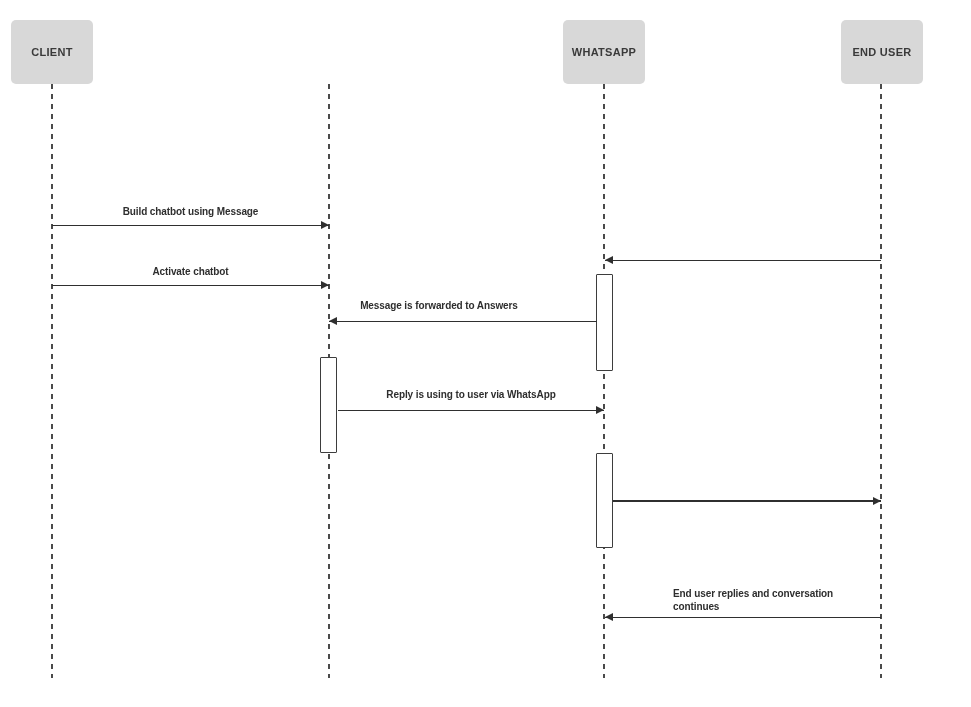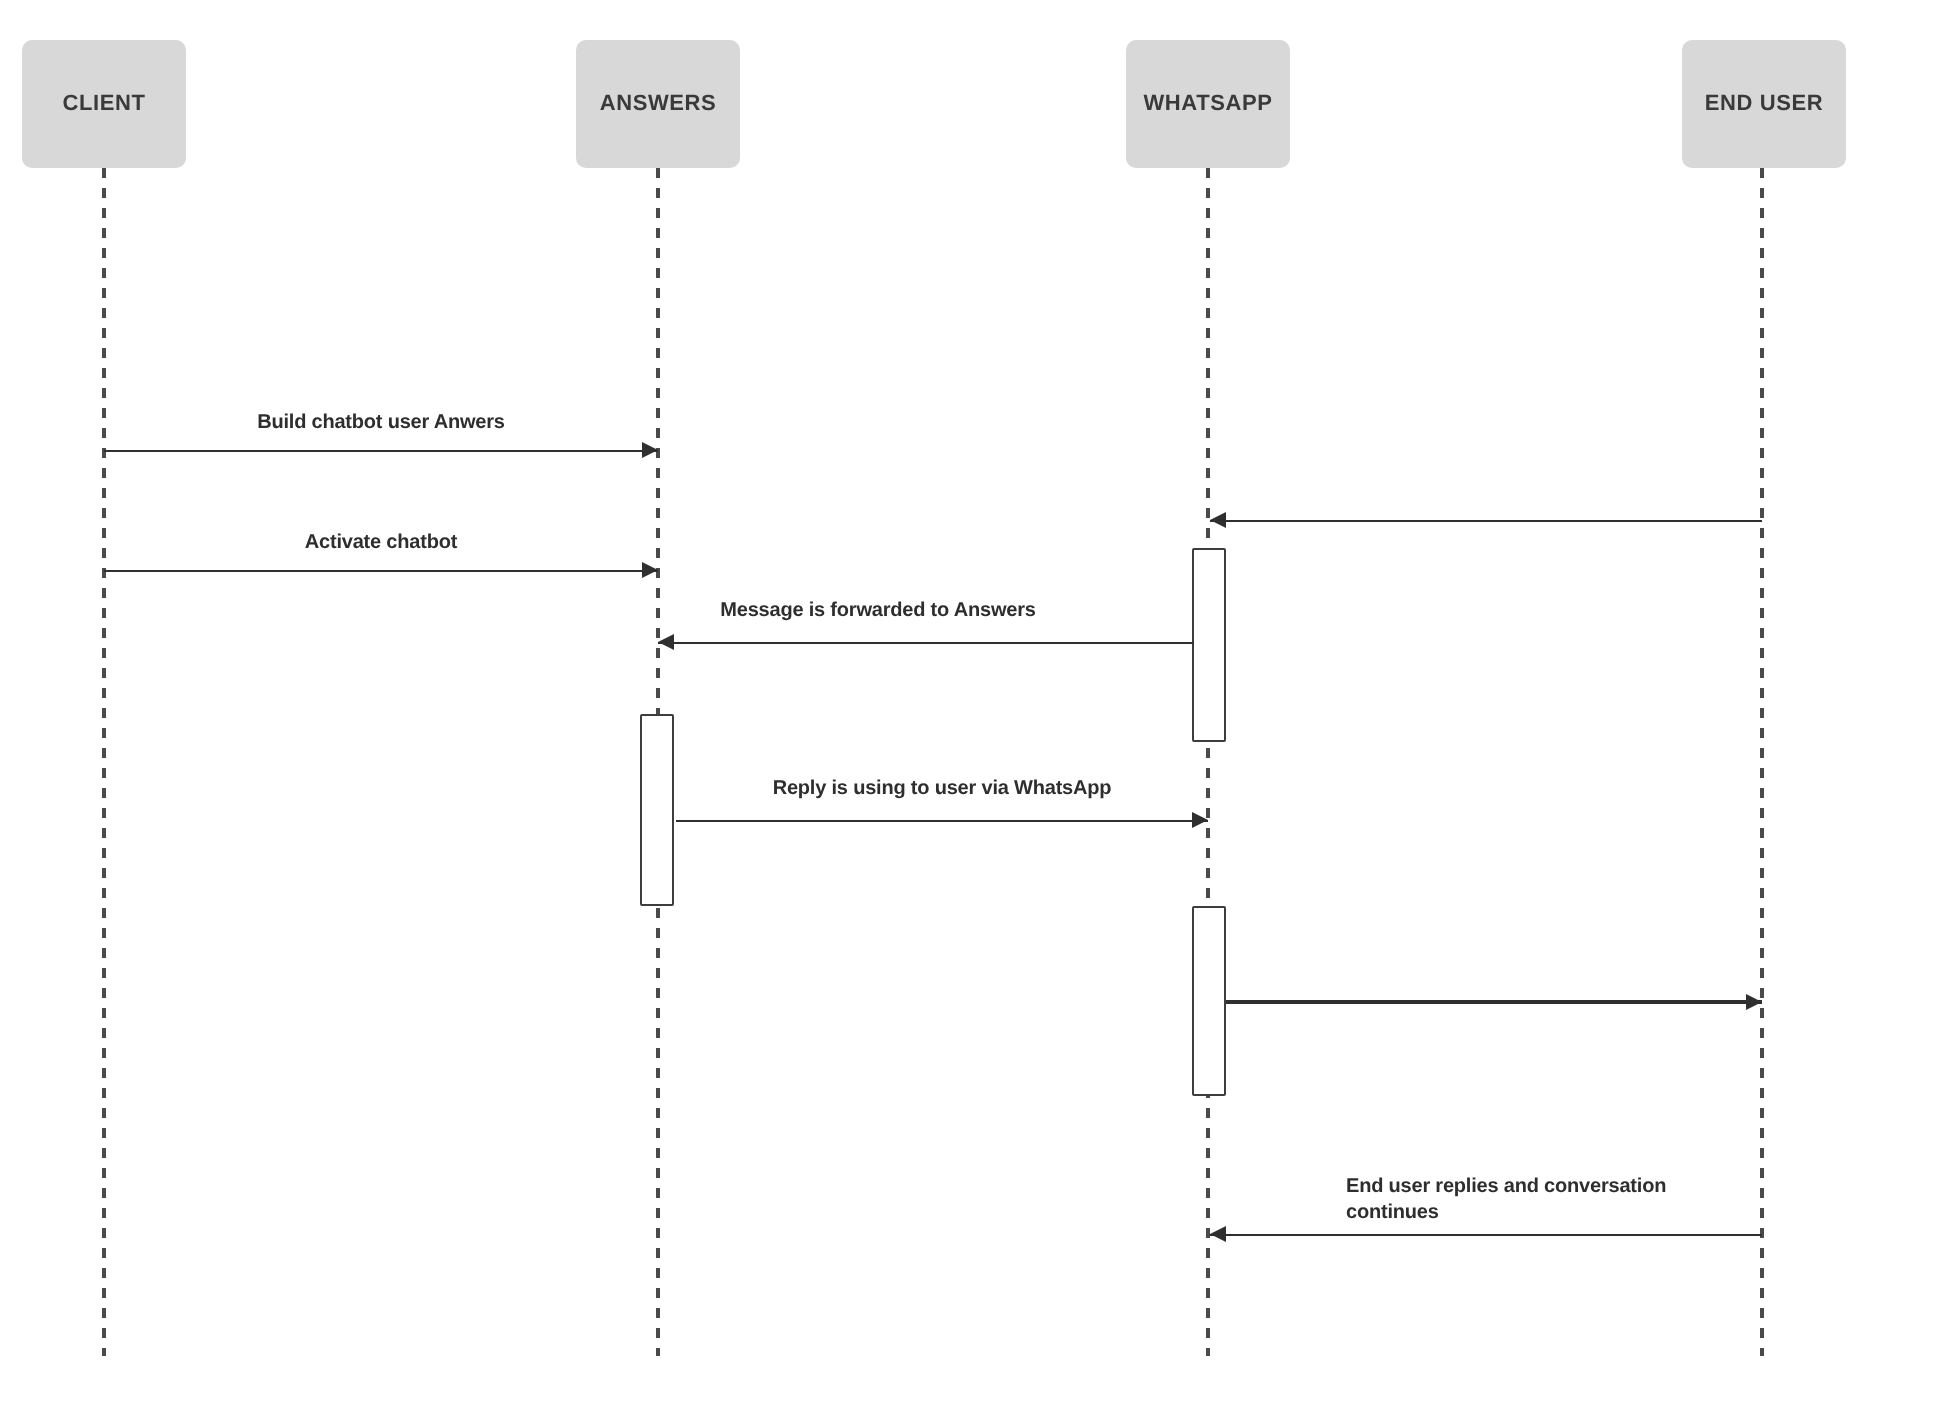--- a/index.html
+++ b/index.html
@@ -91,35 +91,32 @@
 <div class="stage">
 
   <div class="lifeline" style="left:51px"></div>
   <div class="lifeline" style="left:328px"></div>
   <div class="lifeline" style="left:603px"></div>
   <div class="lifeline" style="left:880px"></div>
 
   <div class="actor" style="left:11px">
     <span class="actor-label">CLIENT</span>
   </div>
-  <div class="actor" style="left:288px">
-    <span class="actor-label">ANSWERS</span>
-  </div>
   <div class="actor" style="left:841px">
     <span class="actor-label">END USER</span>
   </div>
   <div class="actor" style="left:563px">
     <span class="actor-label">WHATSAPP</span>
   </div>
 
   <div class="activation" style="left:596px; top:274px; height:97px"></div>
   <div class="activation" style="left:320px; top:357px; height:96px"></div>
   <div class="activation" style="left:596px; top:453px; height:95px"></div>
 
-  <div class="msg-label center" style="left:52px; top:206px; width:277px">Build chatbot user Anwers</div>
+  <div class="msg-label center" style="left:52px; top:206px; width:277px">Build chatbot using Message</div>
   <div class="msg-line right" style="left:52px; top:225px; width:277px"></div>
 
   <div class="msg-line left" style="left:605px; top:260px; width:276px"></div>
 
   <div class="msg-label center" style="left:52px; top:266px; width:277px">Activate chatbot</div>
   <div class="msg-line right" style="left:52px; top:285px; width:277px"></div>
 
   <div class="msg-label center" style="left:329px; top:300px; width:220px">Message is forwarded to Answers</div>
   <div class="msg-line left" style="left:329px; top:321px; width:268px"></div>
 

